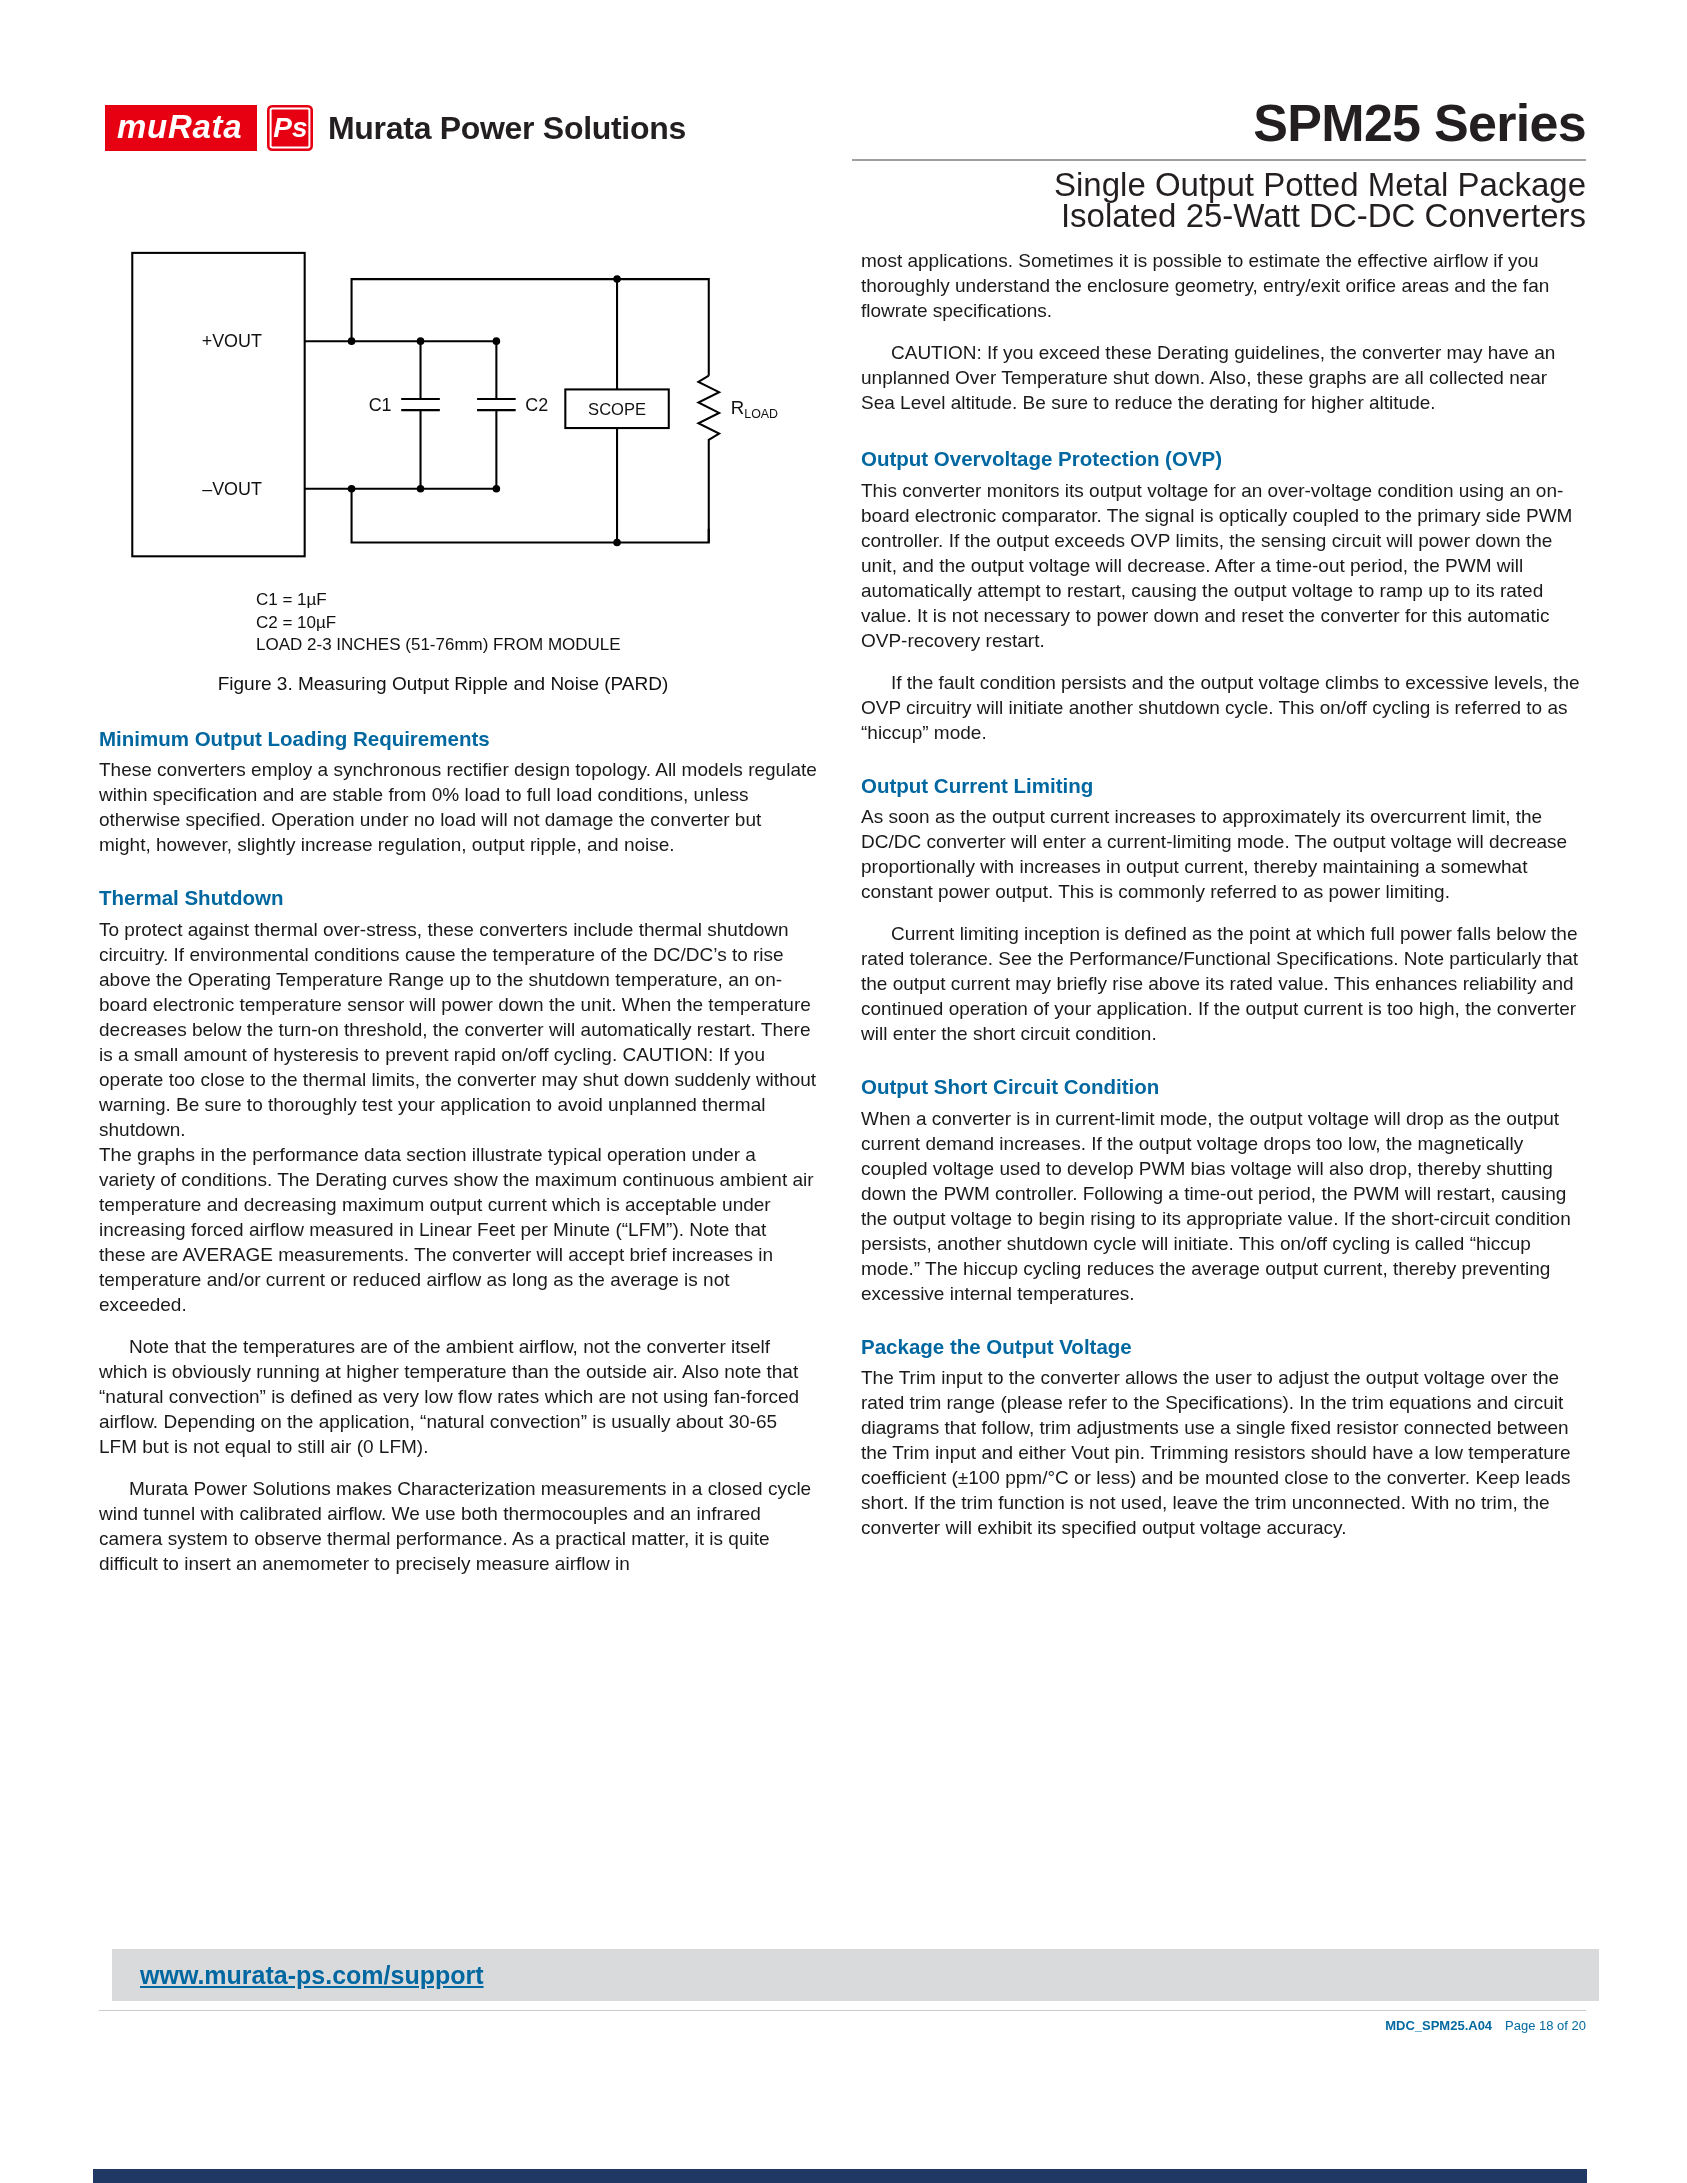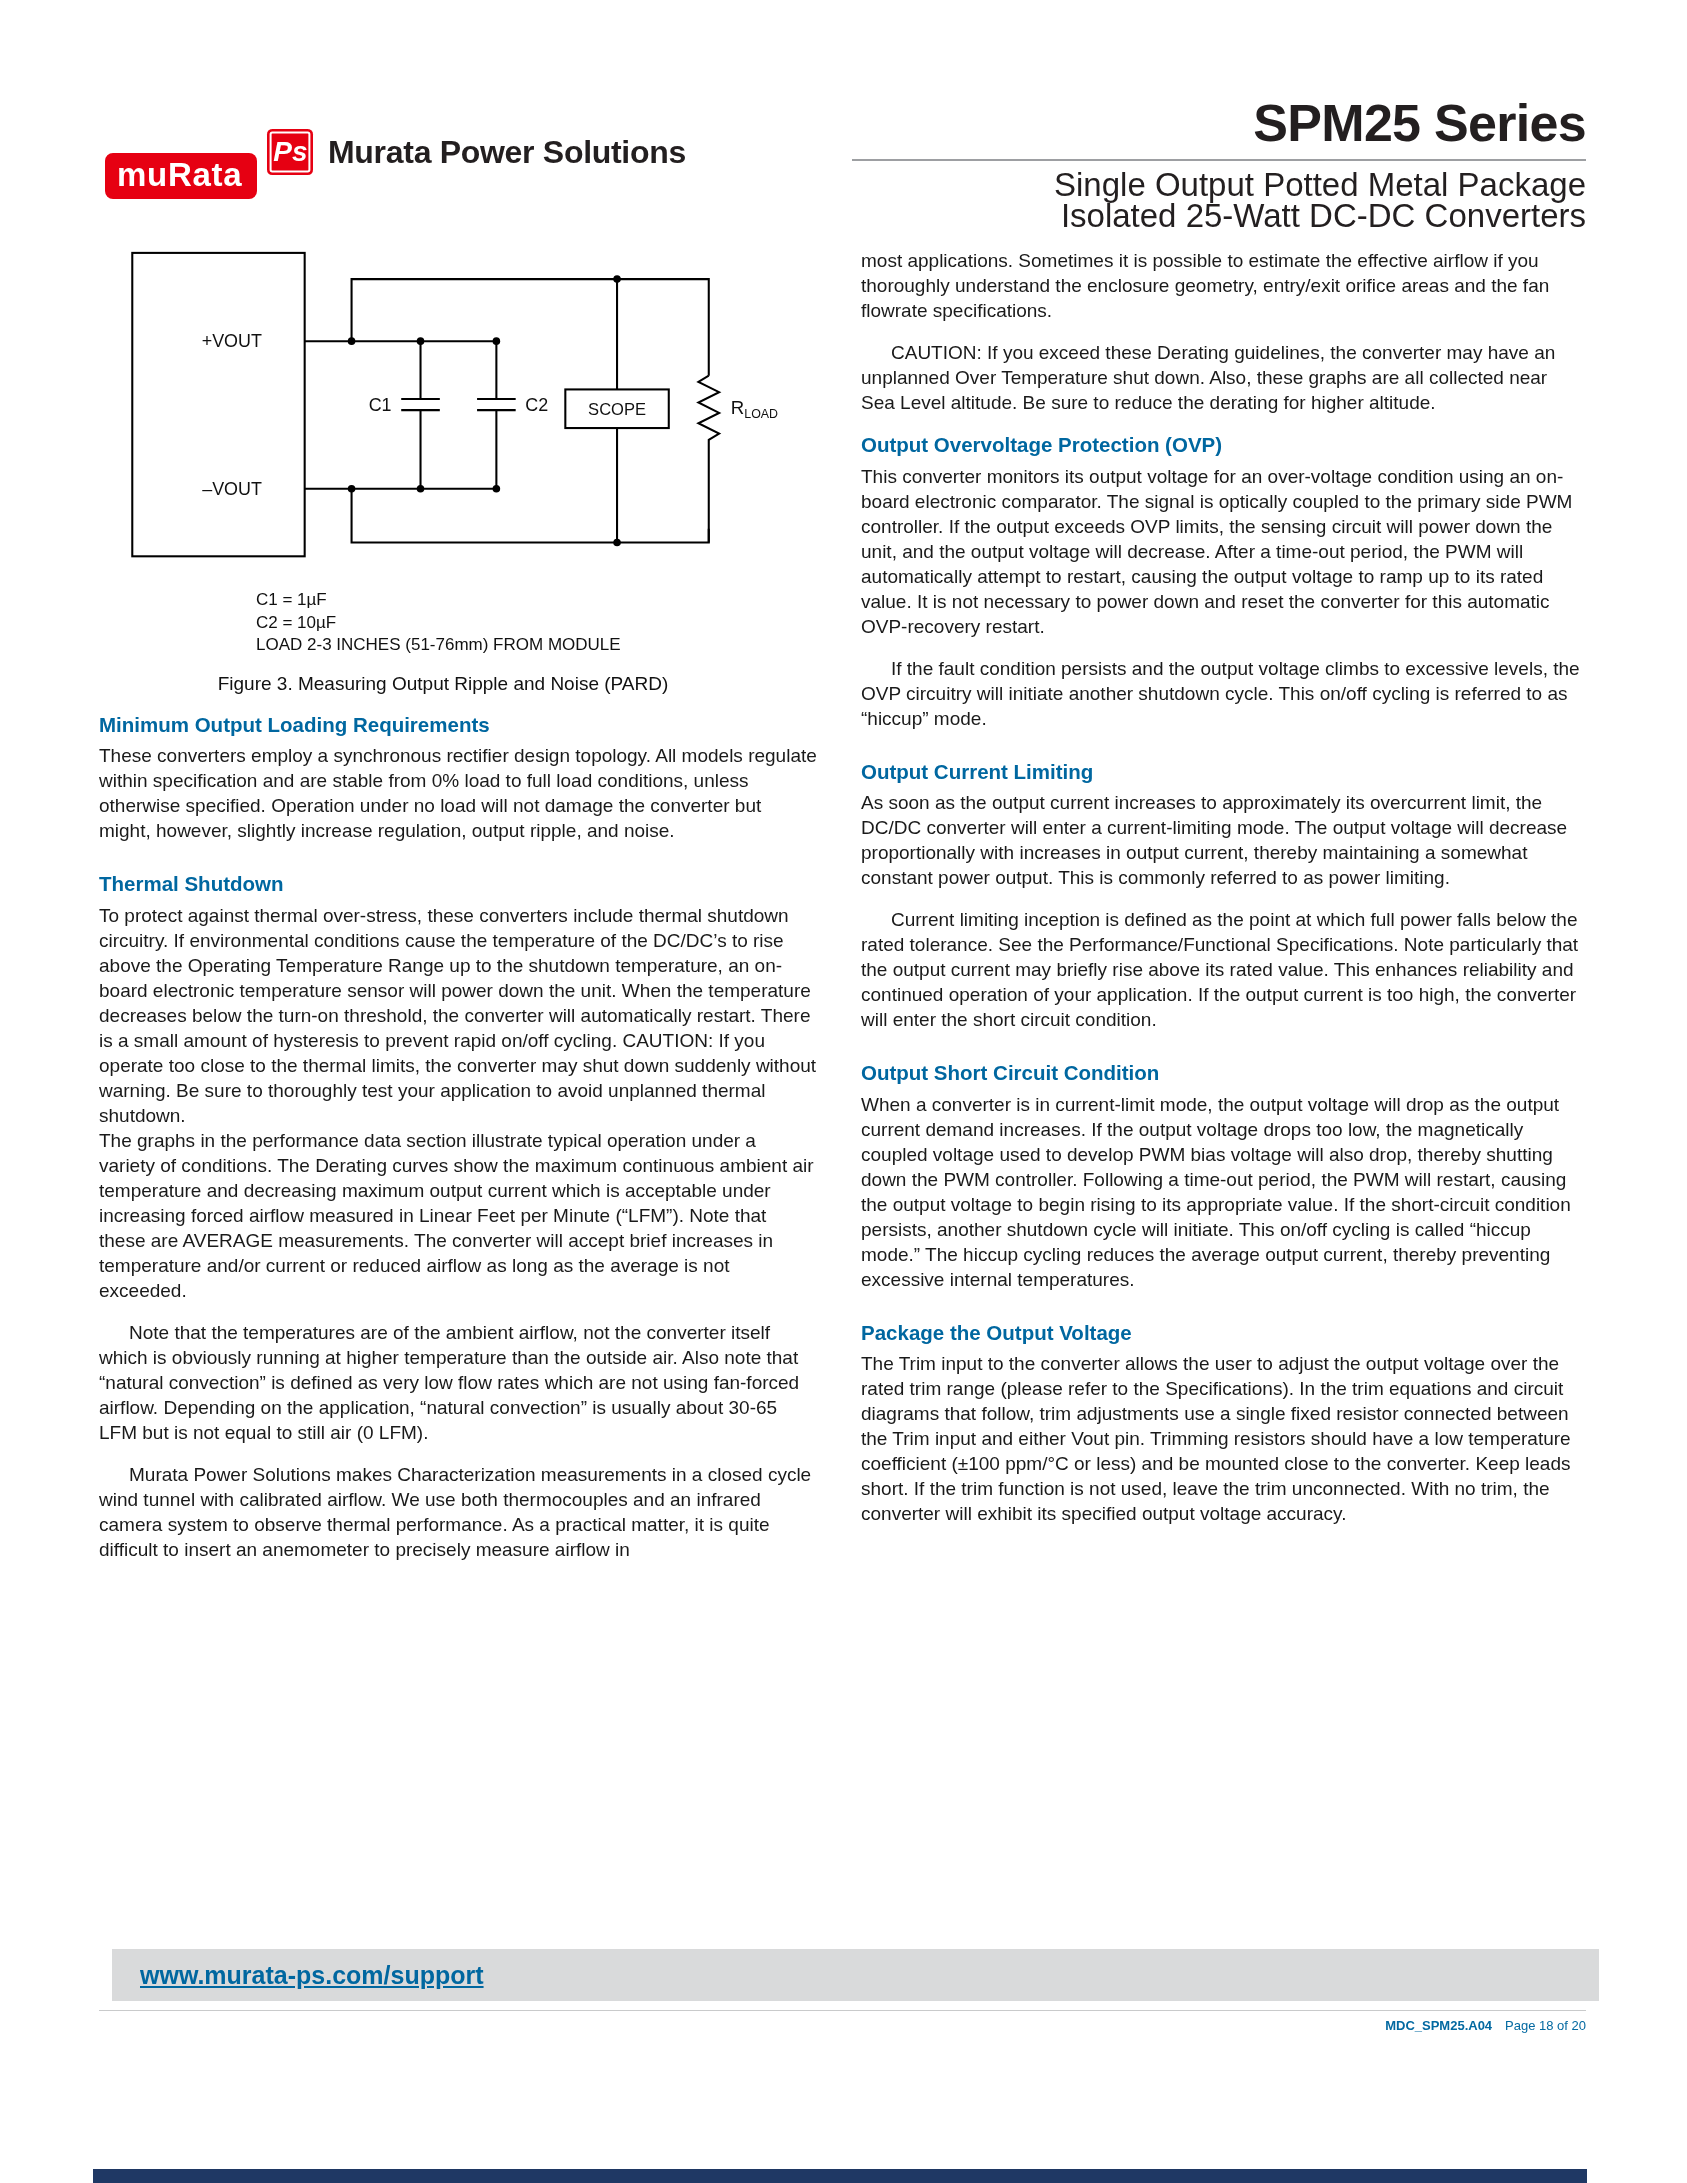--- a/index.html
+++ b/index.html
@@ -17,22 +17,22 @@
     width:1687px;height:2183px;
     background:#ffffff;
     font-family:"Liberation Sans", sans-serif;
     color:var(--text);
     overflow:hidden;
   }
   
   .logo-row{position:absolute;left:105px;top:105px;display:flex;align-items:center;gap:10.6px;}
   .logo-murata{
     background:var(--brand-red);color:#fff;
-    font-weight:bold;font-size:33px;line-height:33px;
-    padding:5.3px 14.6px 8px 12px;border-radius:8px;letter-spacing:0.7px;margin-top:48px;
+    font-style:italic;font-weight:bold;font-size:33px;line-height:33px;
+    padding:5.3px 14.6px 8px 12px;border-radius:0;letter-spacing:0.7px;
   }
   .logo-ps{
     background:var(--brand-red);color:#fff;
     font-style:italic;font-weight:bold;font-size:28px;
     width:46px;height:46px;border-radius:5.3px;
     display:flex;align-items:center;justify-content:center;
     box-shadow:inset 0 0 0 2.6px var(--brand-red), inset 0 0 0 4.6px #ffffff;
   }
   .company-name{font-size:32px;font-weight:bold;color:#231f20;letter-spacing:-0.3px;padding-left:4px;}
   .series-title{
@@ -40,21 +40,21 @@
     font-size:52px;font-weight:bold;color:#231f20;letter-spacing:-0.7px;
   }
   .header-rule{position:absolute;left:852px;right:101px;top:159px;height:2px;background:var(--rule-gray);}
   .subtitle{position:absolute;right:101px;top:169px;text-align:right;font-size:33px;line-height:31px;color:#231f20;}
   
   .col-left{position:absolute;left:99px;top:246px;width:718px;}
   .col-right{position:absolute;left:861px;top:248px;width:725px;}
   p.body{font-size:19px;line-height:25px;color:var(--text);text-align:left;}
   p.body + p.body{margin-top:17px;text-indent:30px;}
   h3.sec-heading{font-size:20.5px;font-weight:bold;color:var(--accent);margin:29px 0 6.6px 0;}
-  section.doc-section:first-of-type h3.sec-heading{margin-top:18px;}
+  section.doc-section:first-of-type h3.sec-heading{margin-top:32px;}
   
   .figure svg{display:block;width:662px;height:auto;margin-left:25px;}
   .figure svg text{font-family:"Liberation Sans", sans-serif;fill:#111;}
   .fig-notes{margin:5.3px 0 0 157px;font-size:17px;line-height:22.5px;color:#111;}
   .fig-caption{margin-top:16px;text-align:center;font-size:19px;color:#111;width:688px;}
   
   .support-bar{
     position:absolute;left:99px;top:1949px;width:1487px;height:52px;
     background:var(--footer-bar);display:flex;align-items:center;padding-left:28px;margin-left:13px;
   }

